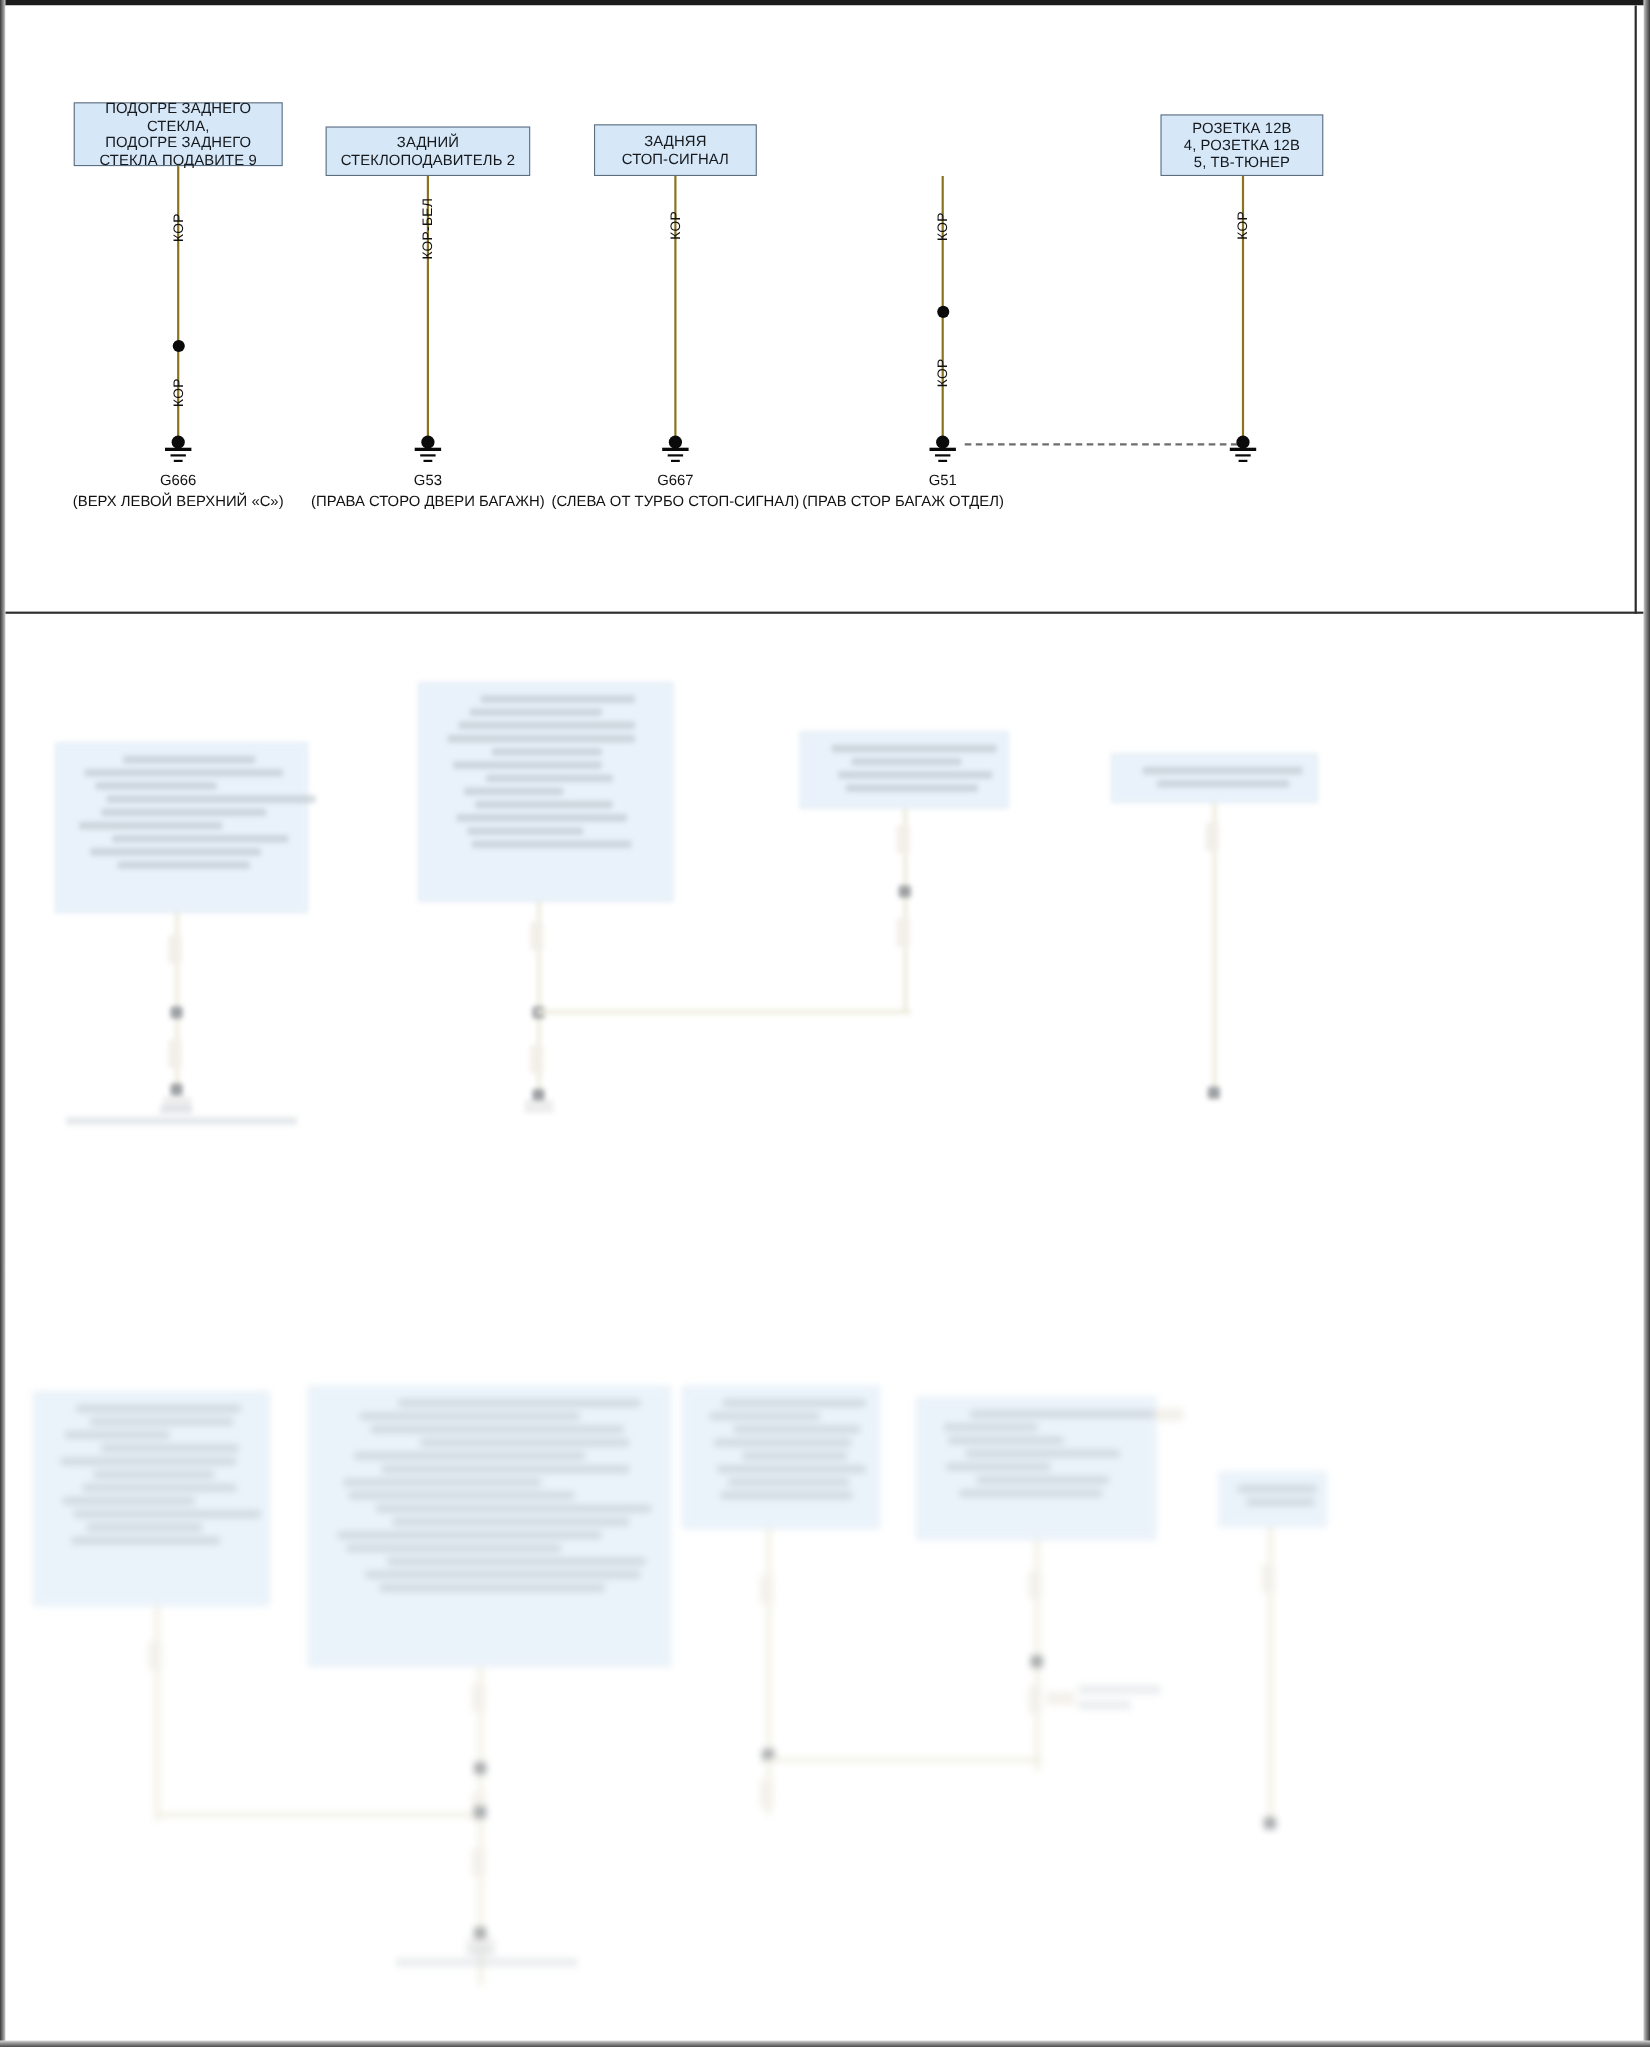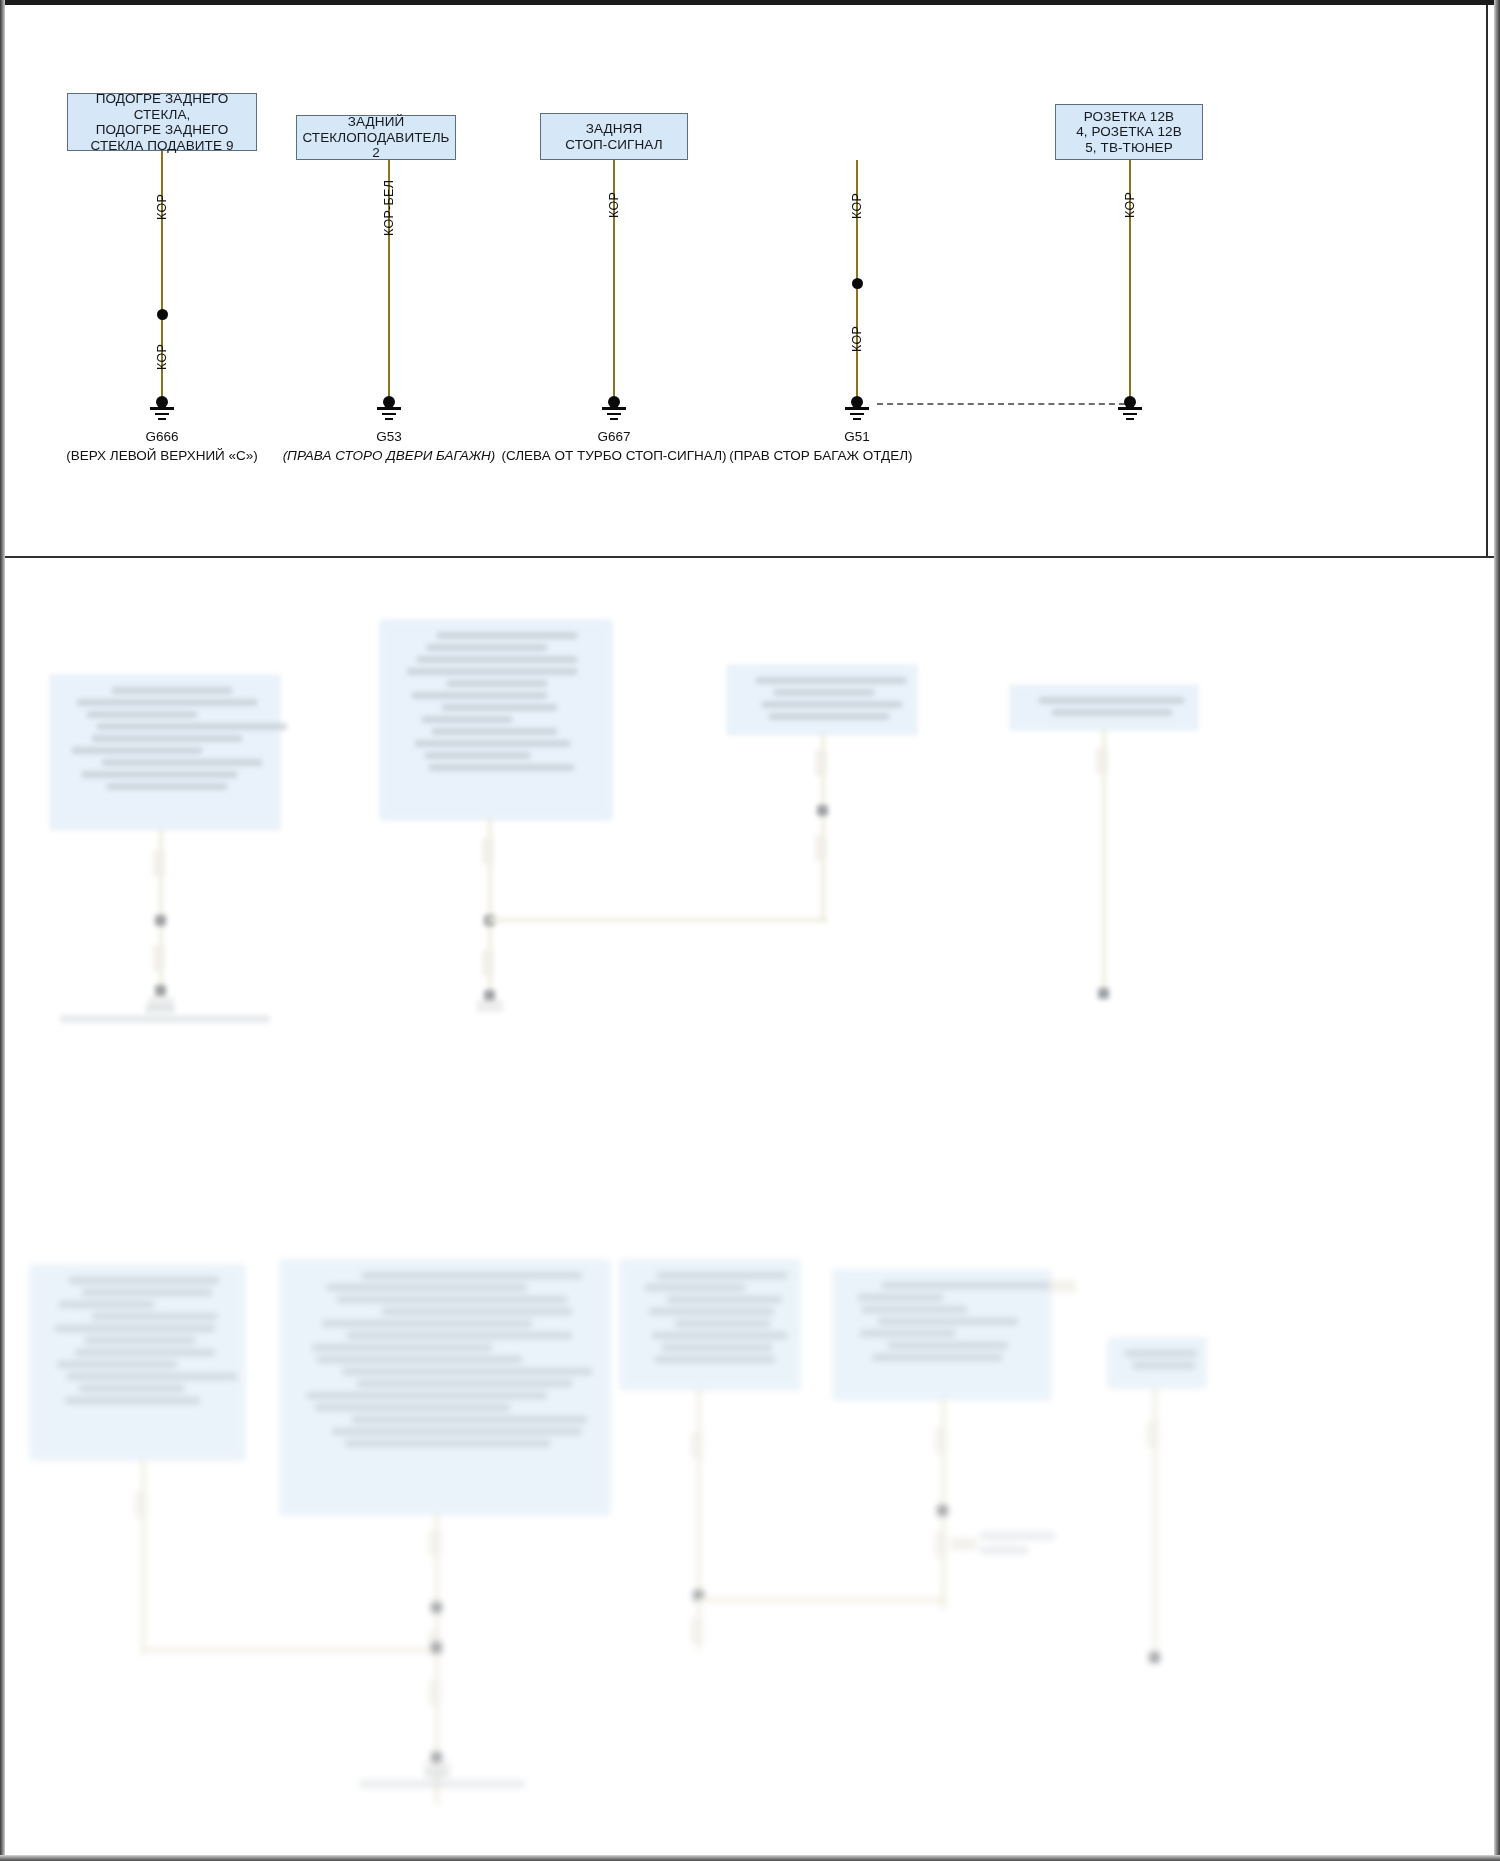--- a/index.html
+++ b/index.html
@@ -116,33 +116,33 @@
     <span class="wlabel" style="left:150px;top:365px;">КОР</span>
     <div class="gnd" style="left:137px;top:391px;">
       <div class="gdot"></div>
         <div class="gb1"></div>
         <div class="gb2"></div>
         <div class="gb3"></div>
     </div>
     <span class="gcode" style="left:57px;top:424px;width:200px;">G666</span>
     <span class="gdesc" style="left:17px;top:443px;width:280px;">(ВЕРХ ЛЕВОЙ ВЕРХНИЙ «С»)</span>
 
-    <div class="box" style="left:291px;top:110px;width:160px;height:45px;">
+    <div class="box" style="left:291px;top:110px;width:186px;height:45px;">
       <span class="btxt">ЗАДНИЙ СТЕКЛОПОДАВИТЕЛЬ 2</span>
     </div>
     <div class="wire" style="left:383px;top:155px;height:243px;"></div>
     <span class="wlabel" style="left:377px;top:231px;">КОР-БЕЛ</span>
     <div class="gnd" style="left:364px;top:391px;">
       <div class="gdot"></div>
         <div class="gb1"></div>
         <div class="gb2"></div>
         <div class="gb3"></div>
     </div>
     <span class="gcode" style="left:284px;top:424px;width:200px;">G53</span>
-    <span class="gdesc" style="left:244px;top:443px;width:280px;font-style:italic;">(ПРАВА СТОРО ДВЕРИ БАГАЖН)</span>
+    <span class="gdesc" style="left:244px;top:443px;width:280px;">(ПРАВА СТОРО ДВЕРИ БАГАЖН)</span>
 
     <div class="box" style="left:535px;top:108px;width:148px;height:47px;">
       <span class="btxt">ЗАДНЯЯ
 СТОП-СИГНАЛ</span>
     </div>
     <div class="wire" style="left:608px;top:155px;height:243px;"></div>
     <span class="wlabel" style="left:602px;top:213px;">КОР</span>
     <div class="gnd" style="left:589px;top:391px;">
       <div class="gdot"></div>
         <div class="gb1"></div>

